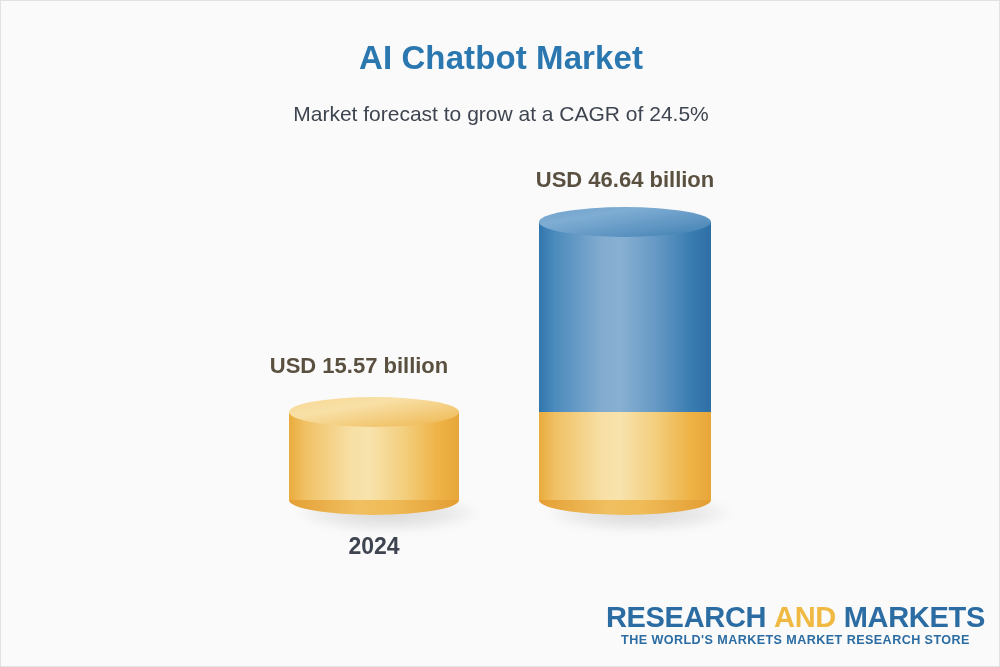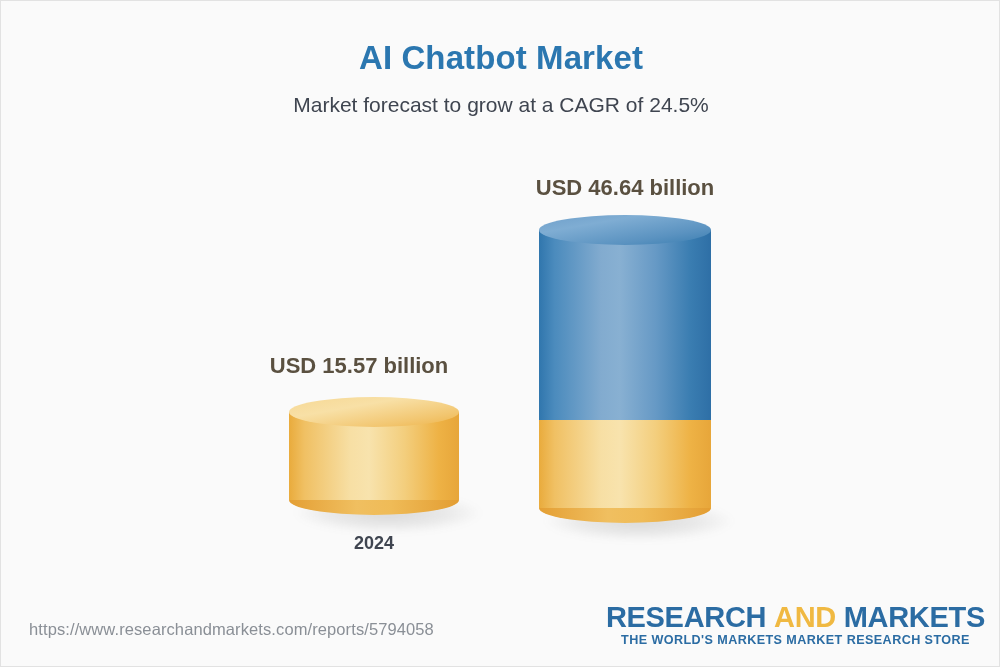--- a/index.html
+++ b/index.html
@@ -28,21 +28,21 @@
     left: 0;
     width: 1000px;
     text-align: center;
     font-size: 33px;
     font-weight: bold;
     color: #2b77b0;
     letter-spacing: 0.1px;
   }
   #chart-subtitle {
     position: absolute;
-    top: 92px;
+    top: 101px;
     left: 0;
     width: 1000px;
     text-align: center;
     font-size: 21px;
     font-weight: normal;
     color: #3f4550;
   }
 
   
   #plot-area {
@@ -69,21 +69,21 @@
   }
   .value-label .amt {
     color: #5a5040;
   }
 
   
   .cat-label {
     position: absolute;
     width: 260px;
     text-align: center;
-    font-size: 18px;
+    font-size: 23px;
     font-weight: bold;
     color: #3f4550;
   }
 
   
   .cylinder {
     position: absolute;
   }
   .cyl-shadow {
     position: absolute;
@@ -222,21 +222,21 @@
         <div class="cyl-seg" style="top:0; width:170px; height:122px;">
           <div class="cyl-bottom gold-bottom" style="top:88px; height:30px;"></div>
           <div class="cyl-body gold-body" style="top:15px; height:88px;"></div>
           <div class="cyl-top gold-top" style="top:0; height:30px;"></div>
         </div>
       </div>
 
       <div class="cat-label" style="left:243px; top:532px;">2024</div>
     </div>
 
-    <div class="bar-group" style="left:0; top:8px; width:855px; height:600px;padding-left:48px;">
+    <div class="bar-group" style="left:0; top:0; width:855px; height:600px;padding-left:48px;">
 
       <div class="value-label" style="left:454px; top:166px;">
         <span class="amt">USD 46.64 billion</span>
       </div>
 
       <div class="cylinder" style="left:538px; top:206px; width:172px; height:312px;">
 
         <div class="cyl-shadow" style="left:6px; top:286px; width:188px; height:40px;"></div>
 
         <div class="cyl-seg" style="top:190px; width:172px; height:122px;">
@@ -248,21 +248,20 @@
           <div class="cyl-body blue-body" style="top:15px; height:190px;"></div>
           <div class="cyl-top blue-top" style="top:0; height:30px;"></div>
         </div>
       </div>
 
     </div>
 
   </div>
 
   <div id="footer">
-    <div id="source-url">https://www.researchandmarkets.com/reports/5794058</div>
 
     <div id="logo">
       <div id="logo-main">
         <span class="lg-r">RESEARCH</span><span>&nbsp;</span><span class="lg-and">AND</span><span>&nbsp;</span><span class="lg-m">MARKETS</span>
       </div>
       <div id="logo-tag">THE WORLD'S MARKETS MARKET RESEARCH STORE</div>
     </div>
   </div>
 
 </div>

